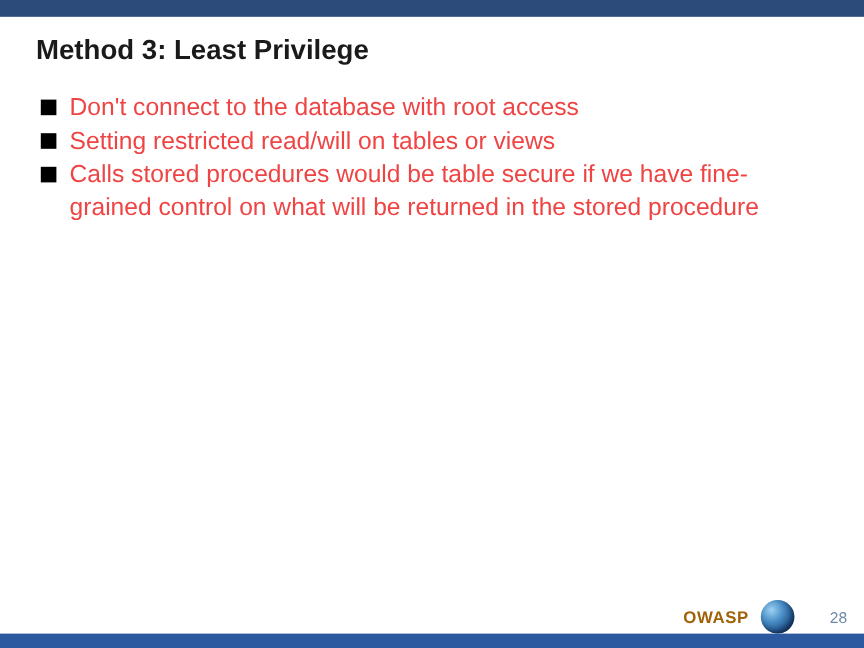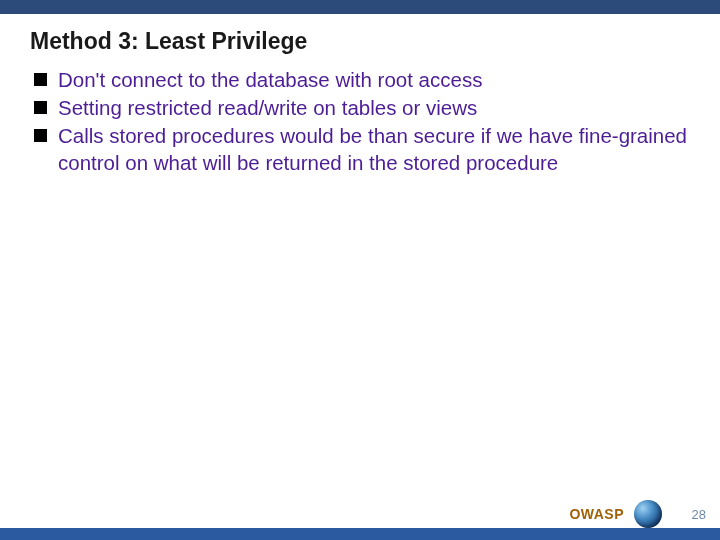--- a/index.html
+++ b/index.html
@@ -15,32 +15,32 @@
     height: 14px;
     background: #2c4a7a;
   }
   .slide {
     padding: 14px 30px 0 30px;
   }
   .title {
     font-size: 23px;
     font-weight: bold;
     color: #1a1a1a;
-    margin-bottom: 12px;
+    margin-bottom: 22px;
   }
   .bullets {
     list-style: none;
     padding-left: 4px;
   }
   .bullets li {
     position: relative;
     padding-left: 24px;
     font-size: 20.5px;
     line-height: 1.28;
-    color: #4c1d95;
+    color: #ef4444;
     margin-bottom: 2px;
   }
   .bullets li::before {
     content: "";
     position: absolute;
     left: 0;
     top: 6px;
     width: 13px;
     height: 13px;
     background: #000;
@@ -90,22 +90,22 @@
 </style>
 </head>
 <body>
 
 <div class="top-bar"></div>
 
 <div class="slide">
   <h1 class="title">Method 3: Least Privilege</h1>
   <ul class="bullets">
     <li>Don't connect to the database with root access</li>
-    <li>Setting restricted read/write on tables or views</li>
-    <li>Calls stored procedures would be than secure if we have fine-grained control on what will be returned in the stored procedure</li>
+    <li>Setting restricted read/will on tables or views</li>
+    <li>Calls stored procedures would be table secure if we have fine-grained control on what will be returned in the stored procedure</li>
   </ul>
 </div>
 
 <div class="footer">
   <span class="footer-brand">OWASP</span>
   <span class="footer-globe"></span>
   <span class="page-num">28</span>
   <div class="footer-bar"></div>
 </div>
 

